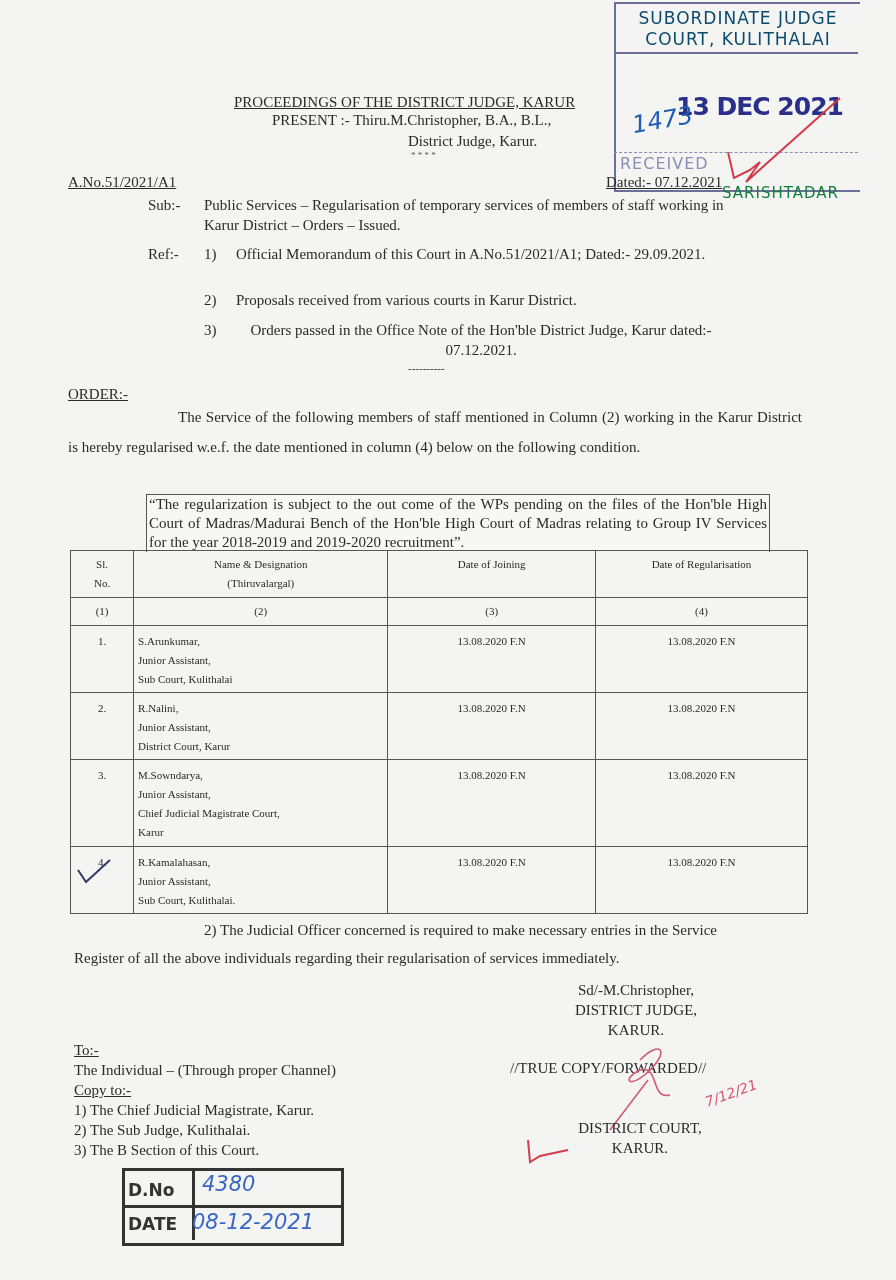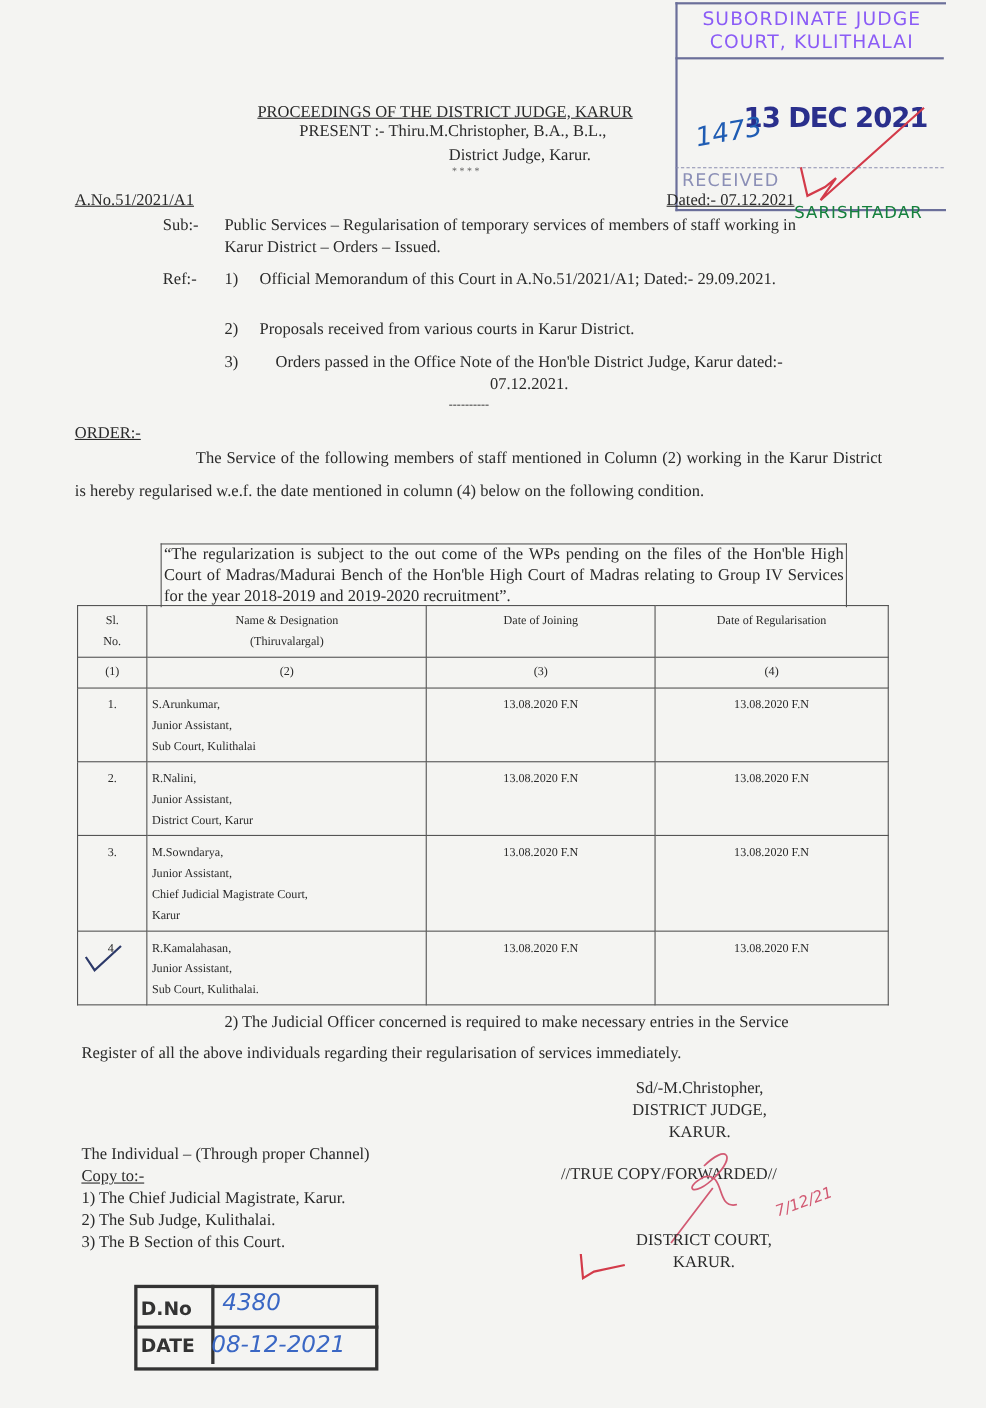--- a/index.html
+++ b/index.html
@@ -13,21 +13,21 @@
   .u { text-decoration:underline; }
   .txt { font-size:15px; line-height:20px; }
 
   
   .stamp-box {
     left:614px; top:2px; width:244px; height:186px;
     border:2px solid #6b6f9a; border-right:none;
   }
   .stamp-title {
     left:620px; top:8px; width:236px; text-align:center;
-    font-family:"DejaVu Sans", sans-serif; color:#8b5cf6;
+    font-family:"DejaVu Sans", sans-serif; color:#0c4a6e;
     font-size:17px; line-height:21px; letter-spacing:1px;
   }
   .stamp-line1 { left:614px; top:52px; width:244px; border-top:2px solid #6b6f9a; }
   .stamp-line2 { left:614px; top:152px; width:244px; border-top:1px dashed #8a8db0; }
   .stamp-date {
     left:676px; top:92px; font-family:"DejaVu Sans", sans-serif;
     color:#2a2f8c; font-size:25px; font-weight:bold; letter-spacing:-1px;
   }
   .stamp-no { left:632px; top:106px; color:#1f5cb3; font-size:24px; font-style:italic; font-family:"DejaVu Sans", sans-serif; transform:rotate(-10deg); }
   .stamp-received { left:620px; top:154px; color:#8b8fb6; font-family:"DejaVu Sans", sans-serif; font-size:16px; letter-spacing:1px; }
@@ -193,20 +193,21 @@
 
 <div class="abs txt" style="left:470px;top:1118px;width:340px;text-align:center;">
   <div>DISTRICT COURT,</div>
   <div>KARUR.</div>
 </div>
 <svg class="abs" style="left:520px;top:1138px;" width="50" height="30">
   <path d="M8 2 L10 24 L20 18 L48 12" stroke="#d33b4a" stroke-width="2" fill="none"></path>
 </svg>
 
 <div class="abs txt" style="left:74px;top:1040px;line-height:20px;">
+  <div class="u">To:-</div>
   <div>The Individual – (Through proper Channel)</div>
   <div class="u">Copy to:-</div>
   <div>1) The Chief Judicial Magistrate, Karur.</div>
   <div>2) The Sub Judge, Kulithalai.</div>
   <div>3) The B Section of this Court.</div>
 </div>
 
 <div class="abs dno-box"></div>
 <div class="abs dno-hline"></div>
 <div class="abs dno-vline"></div>

